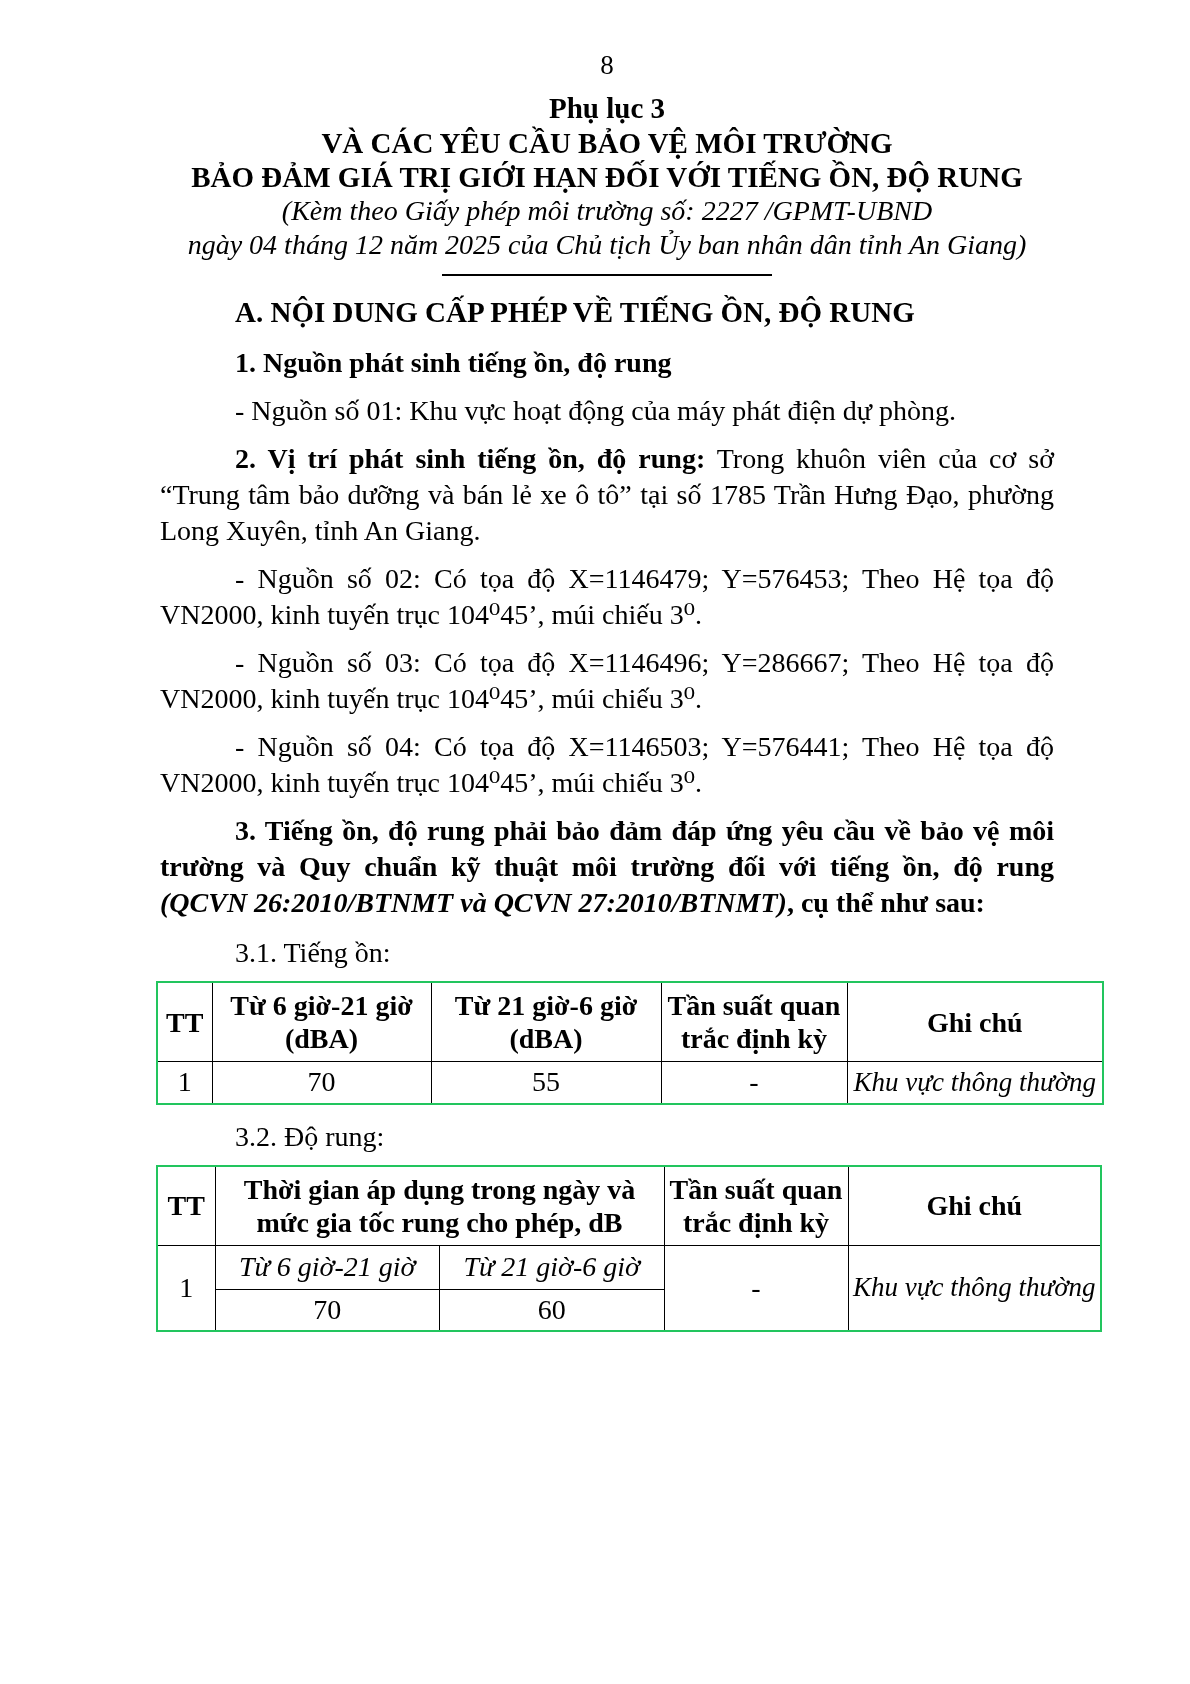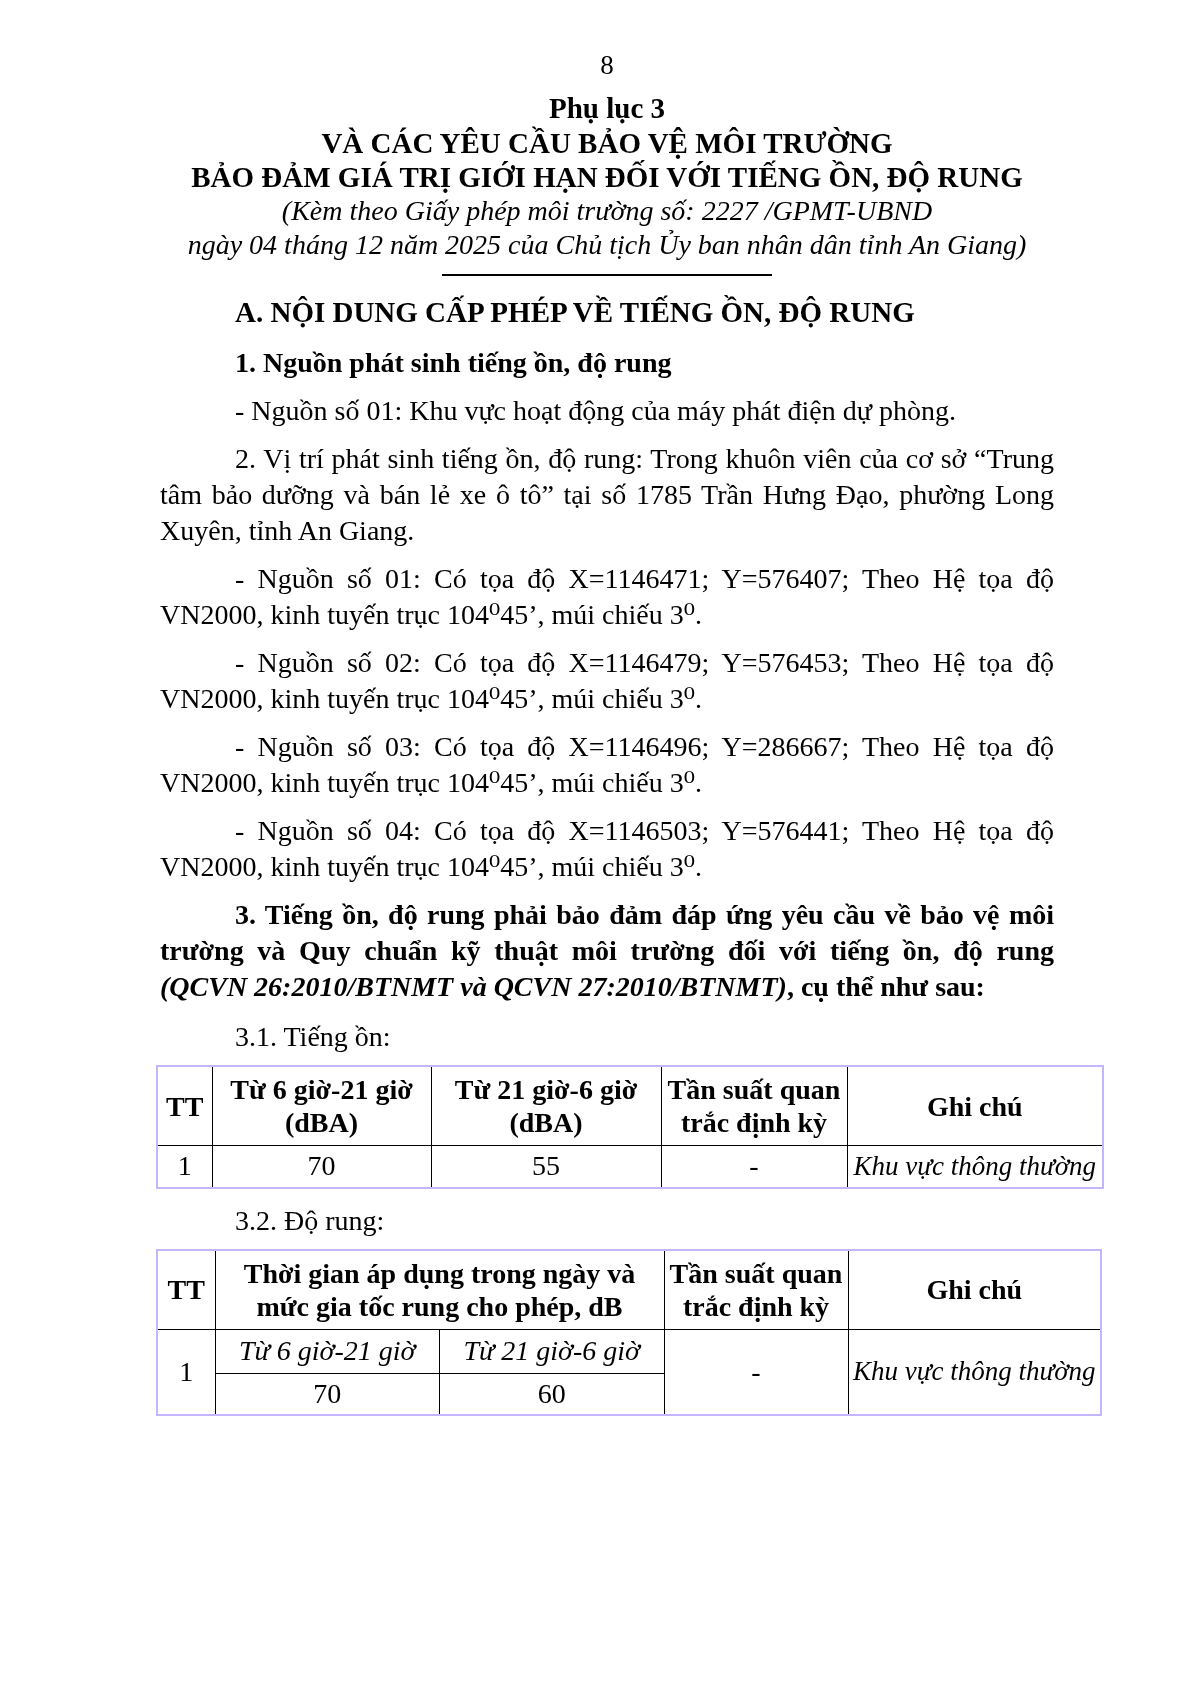--- a/index.html
+++ b/index.html
@@ -61,36 +61,36 @@
     text-indent: 75px;
     margin-top: 13px;
   }
   p.body-par {
     font-size: 28px;
     line-height: 36px;
     text-indent: 75px;
     text-align: justify;
     margin-top: 12px;
   }
-  p.body-par .lead-bold { font-weight: normal; }
+  p.body-par .lead-bold { font-weight: bold; }
   p.body-par .bold { font-weight: bold; }
   p.body-par .bold-italic { font-weight: bold; font-style: italic; }
   .plain-label {
     font-size: 28px;
     line-height: 36px;
     text-indent: 75px;
     margin-top: 14px;
   }
   table.doc-table {
     border-collapse: collapse;
     table-layout: fixed;
     width: 946px;
     margin-left: -4px;
     margin-top: 10px;
-    border: 2px solid #c4b5fd;
+    border: 2px solid #22c55e;
     font-size: 28px;
   }
   table.doc-table td, table.doc-table th {
     border: 1px solid #000;
     vertical-align: middle;
     text-align: center;
     padding: 4px 4px;
   }
   table.doc-table th {
     font-weight: bold;
@@ -139,21 +139,20 @@
     <hr class="header-sep">
 
     <div class="sec-heading">A. NỘI DUNG CẤP PHÉP VỀ TIẾNG ỒN, ĐỘ RUNG</div>
 
     <div class="sub-heading">1. Nguồn phát sinh tiếng ồn, độ rung</div>
 
     <p class="body-par">- Nguồn số 01: Khu vực hoạt động của máy phát điện dự phòng.</p>
 
     <p class="body-par"><span class="lead-bold">2. Vị trí phát sinh tiếng ồn, độ rung:</span><span> Trong khuôn viên của cơ sở “Trung tâm bảo dưỡng và bán lẻ xe ô tô” tại số 1785 Trần Hưng Đạo, phường Long Xuyên, tỉnh An Giang.</span></p>
 
-    <p class="body-par">- Nguồn số 01: Có tọa độ X=1146471; Y=576407; Theo Hệ tọa độ VN2000, kinh tuyến trục 104⁰45’, múi chiếu 3⁰.</p>
     <p class="body-par">- Nguồn số 02: Có tọa độ X=1146479; Y=576453; Theo Hệ tọa độ VN2000, kinh tuyến trục 104⁰45’, múi chiếu 3⁰.</p>
     <p class="body-par">- Nguồn số 03: Có tọa độ X=1146496; Y=286667; Theo Hệ tọa độ VN2000, kinh tuyến trục 104⁰45’, múi chiếu 3⁰.</p>
     <p class="body-par">- Nguồn số 04: Có tọa độ X=1146503; Y=576441; Theo Hệ tọa độ VN2000, kinh tuyến trục 104⁰45’, múi chiếu 3⁰.</p>
 
     <p class="body-par"><span class="bold">3. Tiếng ồn, độ rung phải bảo đảm đáp ứng yêu cầu về bảo vệ môi trường và Quy chuẩn kỹ thuật môi trường đối với tiếng ồn, độ rung </span><span class="bold-italic">(QCVN 26:2010/BTNMT và QCVN 27:2010/BTNMT)</span><span class="bold">, cụ thể như sau:</span></p>
 
     <div class="plain-label">3.1. Tiếng ồn:</div>
 
     <table class="doc-table">
       <tbody>

